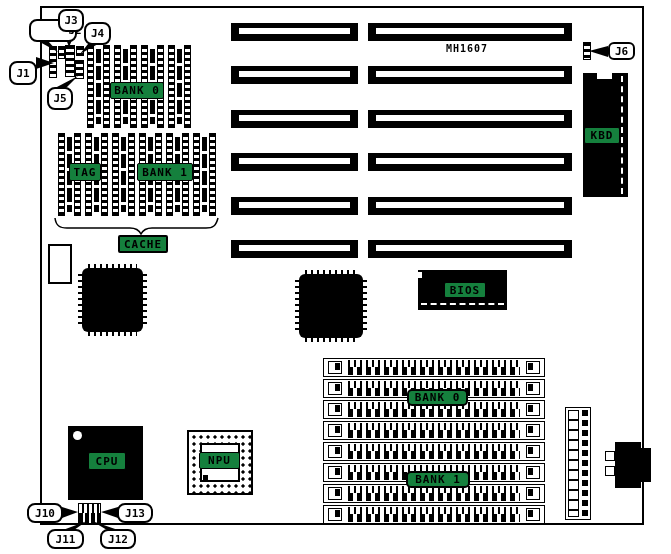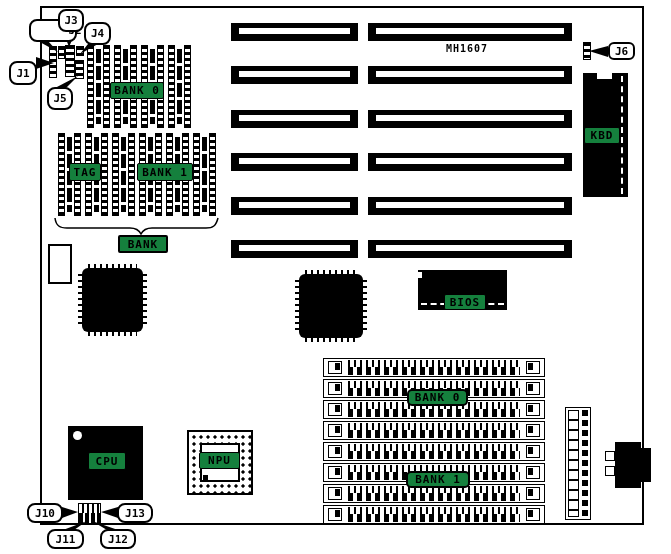--- a/index.html
+++ b/index.html
@@ -165,21 +165,21 @@
     </div>
   <div class="dip" style="left:193px; top:133px;">
       <div class="lad"></div>
       <div class="bar"></div>
       <div class="lad"></div>
     </div>
 
   <div class="lbl" style="left:110px; top:82px;  width:54px; height:17px;">BANK 0</div>
   <div class="lbl" style="left:69px;  top:163px; width:32px; height:18px;">TAG</div>
   <div class="lbl" style="left:137px; top:163px; width:56px; height:18px;">BANK 1</div>
-  <div class="lbl thick" style="left:118px; top:235px; width:50px; height:18px;">BANK</div>
+  <div class="lbl thick" style="left:118px; top:235px; width:50px; height:18px;">CACHE</div>
 
   <div class="jb" style="left:49px; top:46px; width:8px;  height:32px;"></div>
   <div class="jb" style="left:58px; top:46px; width:7px;  height:13px;"></div>
   <div class="jb" style="left:65px; top:45px; width:10px; height:32px;"></div>
   <div class="jb" style="left:76px; top:46px; width:8px;  height:10px;"></div>
   <div class="jb" style="left:75px; top:60px; width:9px;  height:19px;"></div>
   <div class="jb" style="left:583px; top:42px; width:8px; height:18px;"></div>
   <div class="j10b">
       <div class="r1"></div>
       <div class="r2"></div>
@@ -230,21 +230,21 @@
       <div class="pt"></div>
       <div class="pb"></div>
       <div class="pl"></div>
       <div class="pr"></div>
   </div>
 
   <div class="bios">
     <div class="dash"></div>
     <div class="notch"></div>
   </div>
-  <div class="lbl" style="left:444px; top:294px; width:42px; height:16px;">BIOS</div>
+  <div class="lbl" style="left:444px; top:282px; width:42px; height:16px;">BIOS</div>
 
   <div class="cpu">
     <div class="dot"></div>
   </div>
   <div class="lbl" style="left:88px; top:452px; width:38px; height:18px;">CPU</div>
 
   <div class="npu">
     <div class="inner"></div>
     <div class="mark"></div>
   </div>

